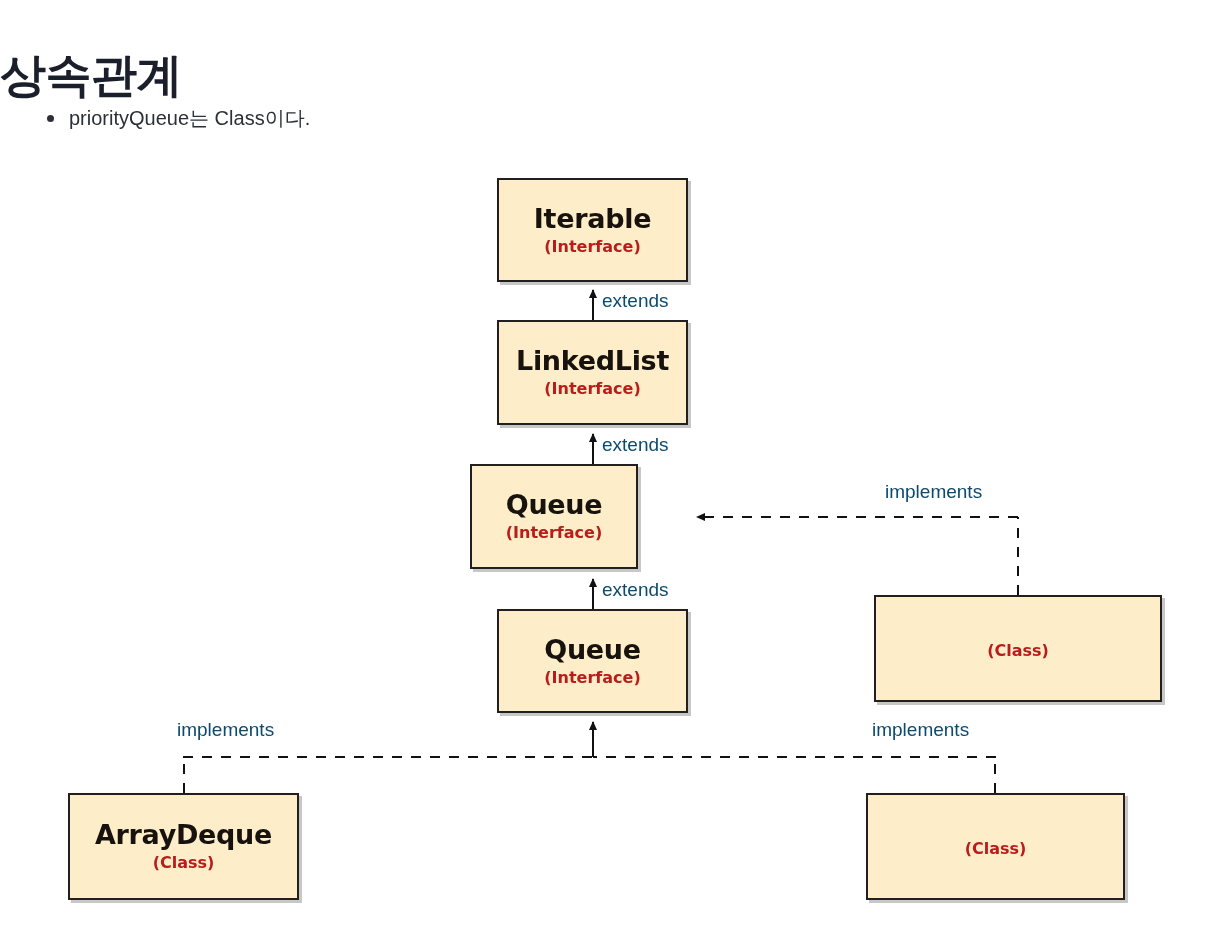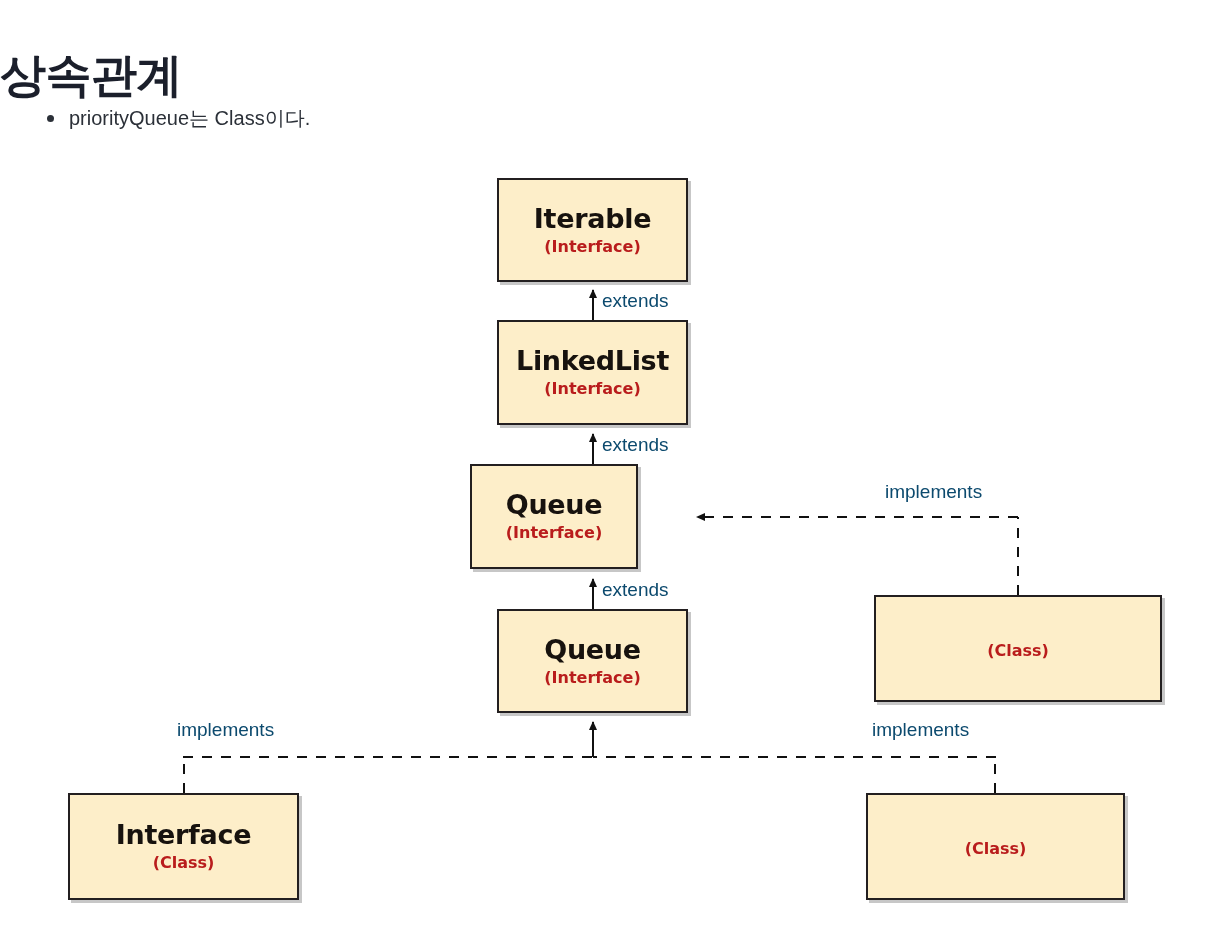--- a/index.html
+++ b/index.html
@@ -180,21 +180,21 @@
   <div class="node" style="left:497px; top:609px; width:191px; height:104px;">
     <div class="node-title">Queue</div>
     <div class="node-kind">(Interface)</div>
   </div>
 
   <div class="node" style="left:874px; top:595px; width:288px; height:107px;">
     <div class="node-kind">(Class)</div>
   </div>
 
   <div class="node" style="left:68px; top:793px; width:231px; height:107px;">
-    <div class="node-title">Interface</div>
+    <div class="node-title">ArrayDeque</div>
     <div class="node-kind">(Class)</div>
   </div>
 
   <div class="node" style="left:866px; top:793px; width:259px; height:107px;">
     <div class="node-kind">(Class)</div>
   </div>
 
   <div class="edge-label" style="left:602px; top:290px;">extends</div>
   <div class="edge-label" style="left:602px; top:434px;">extends</div>
   <div class="edge-label" style="left:602px; top:579px;">extends</div>

